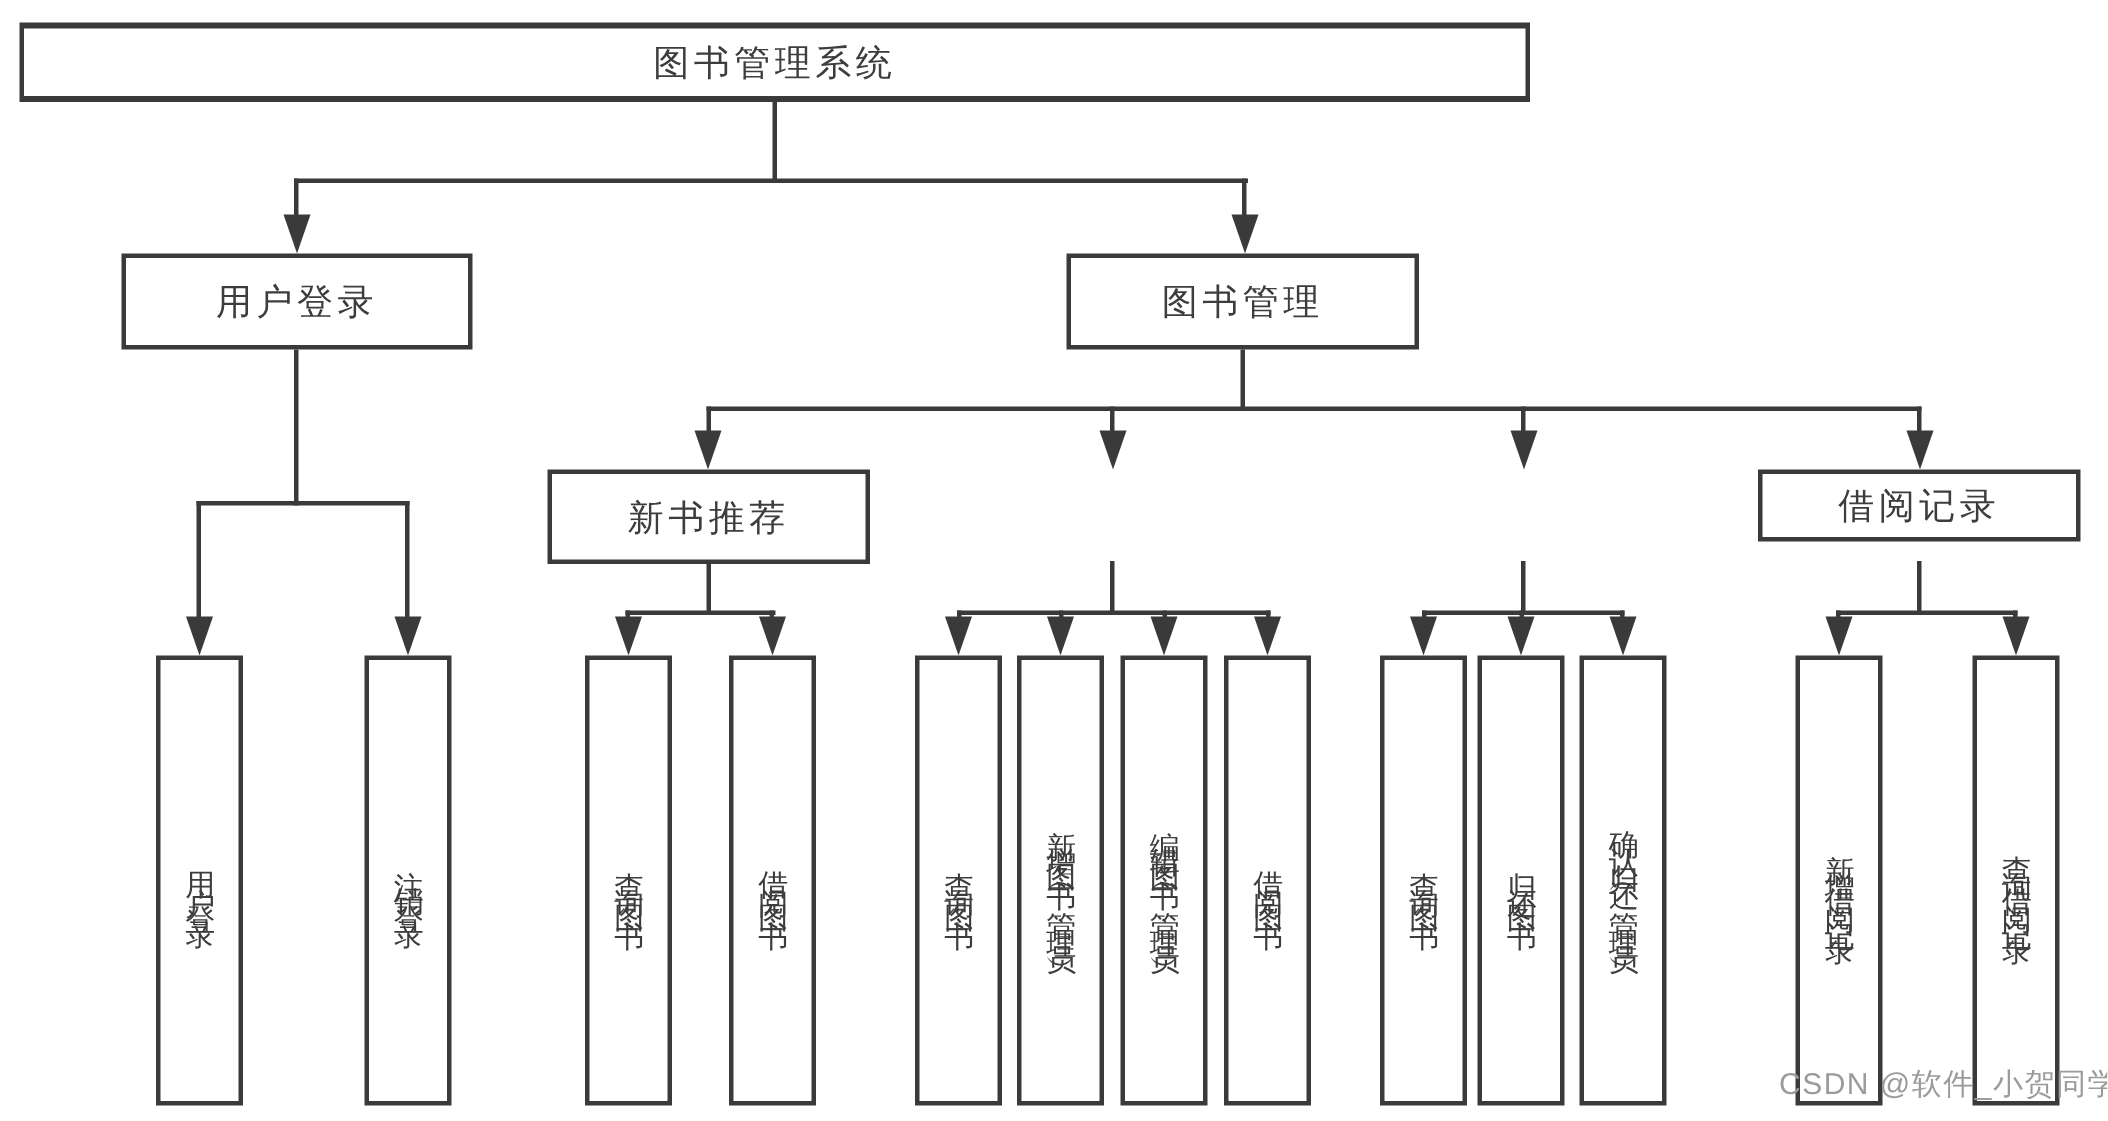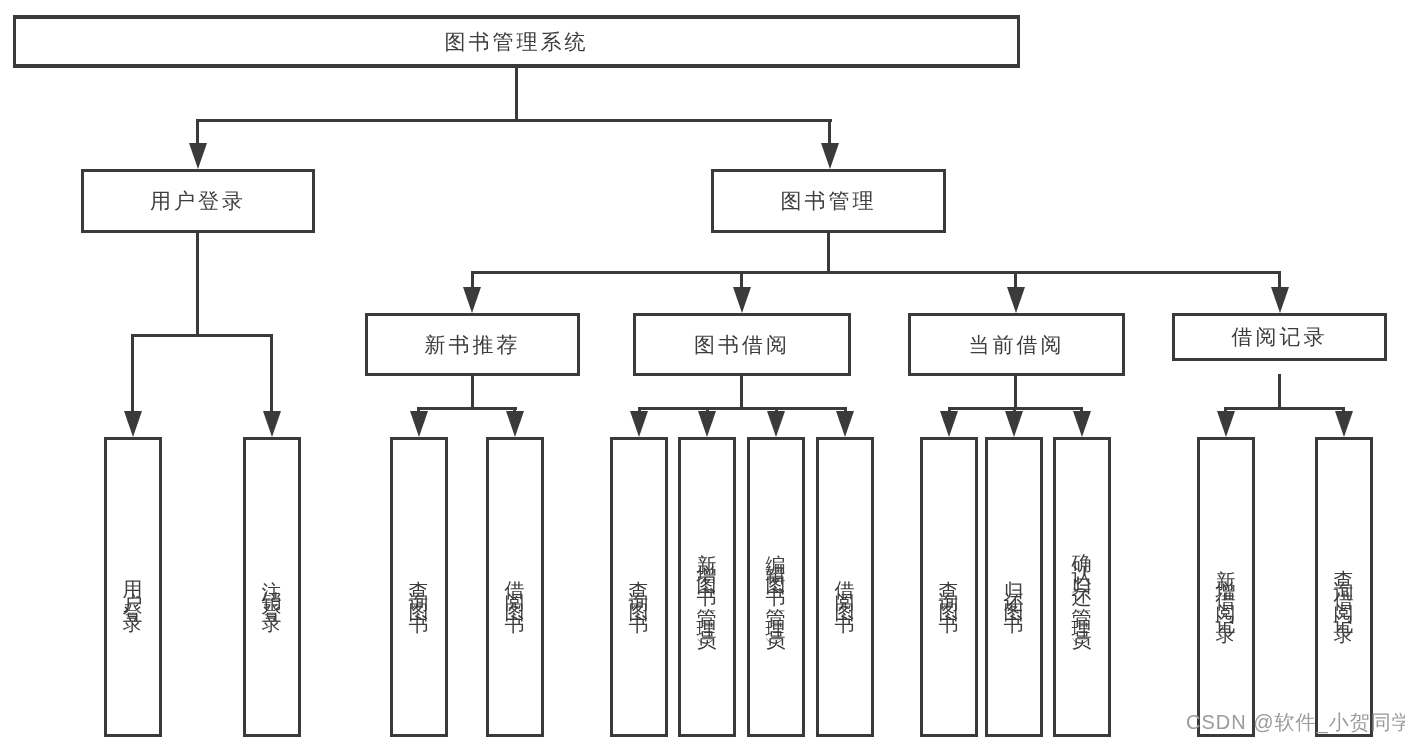--- a/index.html
+++ b/index.html
@@ -16,21 +16,21 @@
     box-sizing: border-box;
     border: 3px solid #3a3a3a;
     background: #ffffff;
     display: flex;
     align-items: center;
     justify-content: center;
     color: #3d3d3d;
   }
   .root-box { border-width: 4px 3px; }
   .hlabel {
-    font-size: 21px;
+    font-size: 24px;
     letter-spacing: 3px;
     white-space: nowrap;
     color: #3d3d3d;
   }
   .vbox .vtext {
     writing-mode: vertical-rl;
     text-orientation: mixed;
     font-size: 20px;
     letter-spacing: 11px;
     line-height: 1;
@@ -127,26 +127,20 @@
   <div class="box" style="left:81px; top:169px; width:234px; height:64px;">
     <span class="hlabel">用户登录</span>
   </div>
   <div class="box" style="left:711px; top:169px; width:235px; height:64px;">
     <span class="hlabel">图书管理</span>
   </div>
 
   <div class="box" style="left:365px; top:313px; width:215px; height:63px;">
     <span class="hlabel">新书推荐</span>
   </div>
-  <div class="box" style="left:633px; top:313px; width:218px; height:63px;">
-    <span class="hlabel">图书借阅</span>
-  </div>
-  <div class="box" style="left:908px; top:313px; width:217px; height:63px;">
-    <span class="hlabel">当前借阅</span>
-  </div>
   <div class="box" style="left:1172px; top:313px; width:215px; height:48px;">
     <span class="hlabel">借阅记录</span>
   </div>
 
   <div class="box vbox" style="left:104px; top:437px; width:58px; height:300px;">
     <span class="vtext">用户登录</span>
   </div>
   <div class="box vbox" style="left:243px; top:437px; width:58px; height:300px;">
     <span class="vtext">注销登录</span>
   </div>

